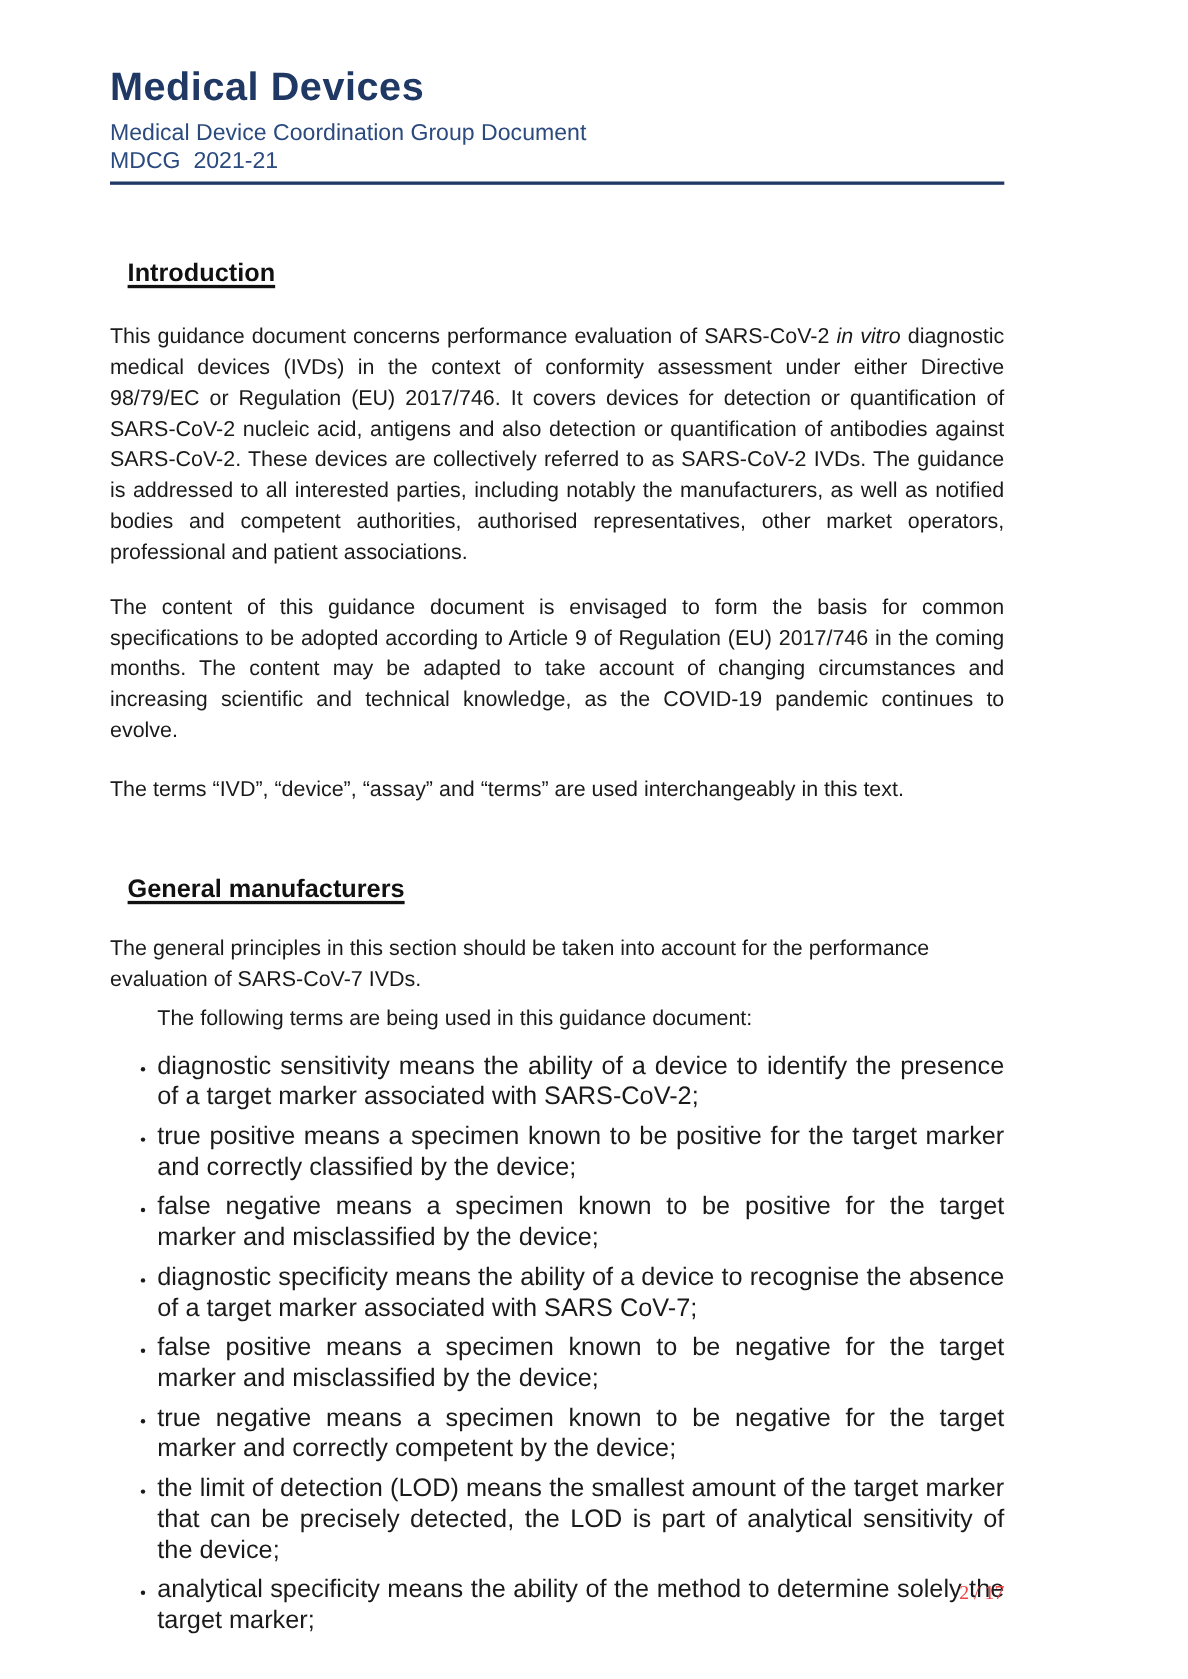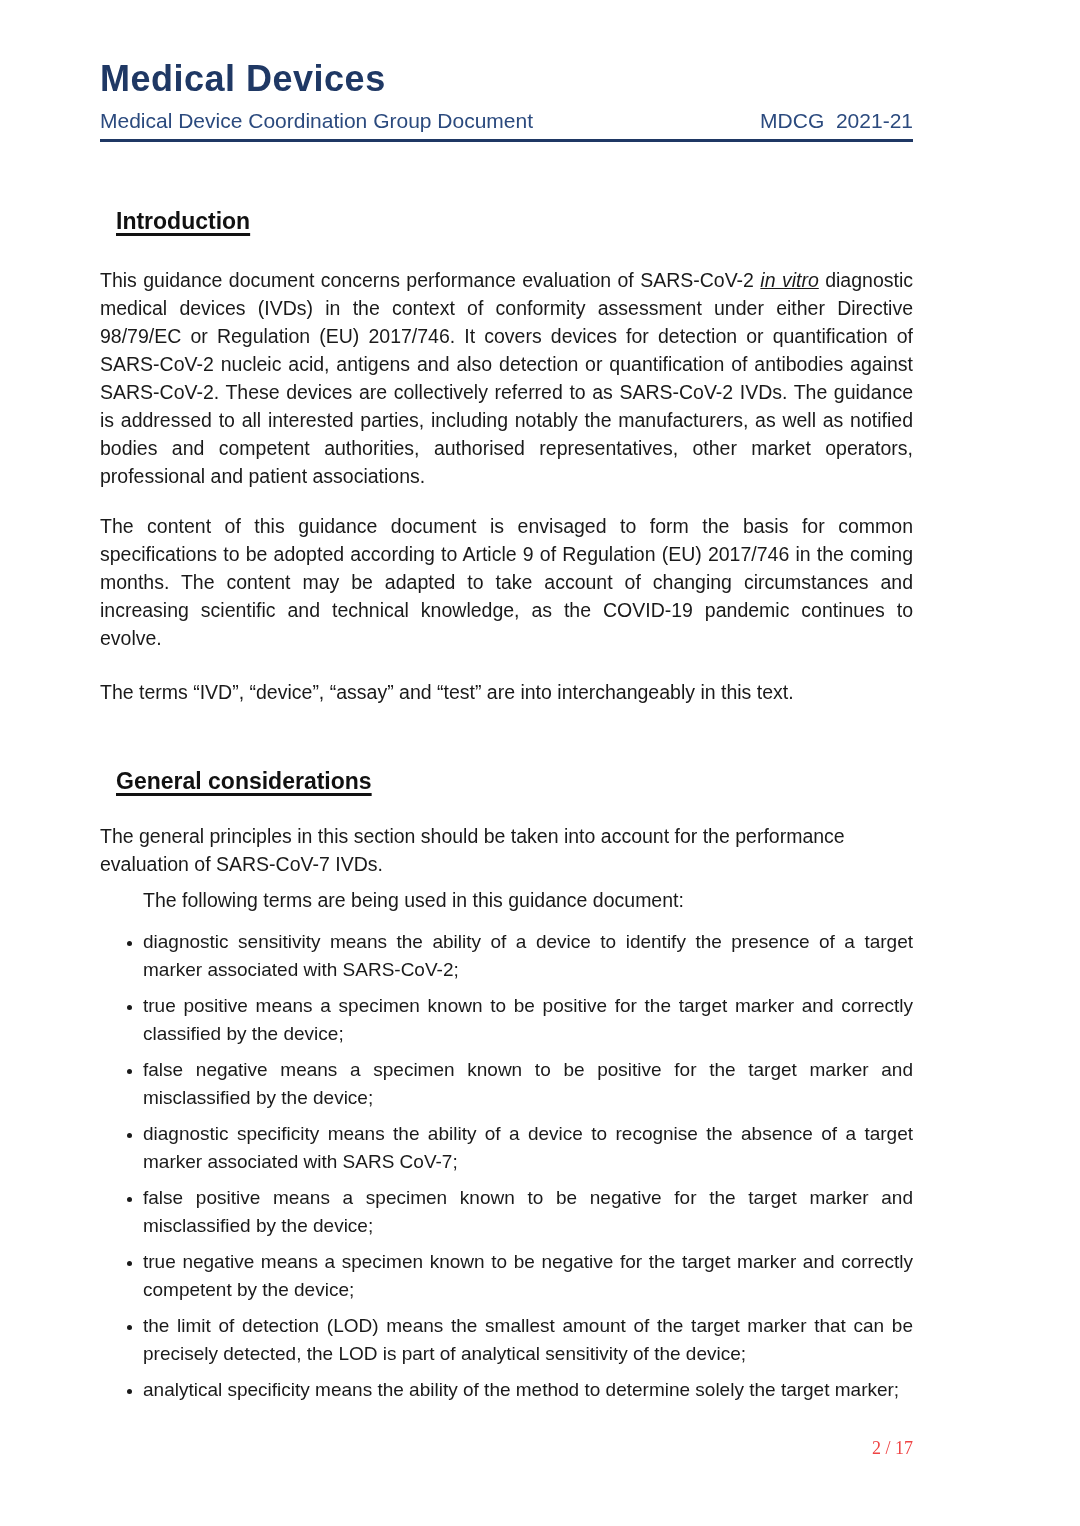--- a/index.html
+++ b/index.html
@@ -24,20 +24,21 @@
     letter-spacing: 0.5px;
   }
   .subtitle-row {
     display: flex;
     justify-content: space-between;
     align-items: baseline;
     margin-top: 8px;
     font-size: 21px;
     line-height: 26px;
     color: #2b4a7e;
+    flex-direction: column;
   }
   .header-rule {
     margin-top: 5px;
     border-top: 3px solid #1f3864;
     height: 0;
   }
   
   h2.sec-heading {
     margin: 16px;
     font-size: 23px;
@@ -62,61 +63,61 @@
   #intro-p3 { margin-top: 26px; }
   #general-p1 { margin-top: 26px; }
   #general-p2 { margin-top: 8px; margin-left: 43px; }
   
   ul.terms-list {
     margin: 14px 0 0 0;
     padding-left: 43px;
     list-style: disc outside;
   }
   ul.terms-list li {
-    font-size: 19px;
+    font-size: 23px;
     line-height: 28px;
     margin-bottom: 8px;
     text-align: justify;
     padding-left: 0;
   }
   ul.terms-list li::marker { font-size: 15px; color: #1a1a1a; }
   
   .page-footer {
     position: absolute;
     top: 1438px;
     right: 100px;
     font-family: "Liberation Serif", serif;
     font-size: 18px;
     color: #ef4444;
   }
-  i { font-style: italic; text-decoration: underline; }
+  i { font-style: italic; }
 </style>
 </head>
 <body>
 
 <div class="page">
 
   <header class="doc-header">
     <h1>Medical Devices</h1>
     <div class="subtitle-row">
       <span>Medical Device Coordination Group Document</span>
       <span>MDCG &nbsp;2021-21</span>
     </div>
     <div class="header-rule"></div>
   </header>
 
   <section>
     <h2 class="sec-heading" id="intro-heading">Introduction</h2>
     <p class="just" id="intro-p1"><span>This guidance document concerns performance evaluation of SARS-CoV-2 </span><i>in vitro</i><span> diagnostic medical devices (IVDs) in the context of conformity assessment under either Directive 98/79/EC or Regulation (EU) 2017/746. It covers devices for detection or quantification of SARS-CoV-2 nucleic acid, antigens and also detection or quantification of antibodies against SARS-CoV-2. These devices are collectively referred to as SARS-CoV-2 IVDs. The guidance is addressed to all interested parties, including notably the manufacturers, as well as notified bodies and competent authorities, authorised representatives, other market operators, professional and patient associations.</span></p>
     <p class="just" id="intro-p2">The content of this guidance document is envisaged to form the basis for common specifications to be adopted according to Article 9 of Regulation (EU) 2017/746 in the coming months. The content may be adapted to take account of changing circumstances and increasing scientific and technical knowledge, as the COVID-19 pandemic continues to evolve.</p>
-    <p id="intro-p3">The terms “IVD”, “device”, “assay” and “test” are into interchangeably in this text.</p>
+    <p id="intro-p3">The terms “IVD”, “device”, “assay” and “terms” are used interchangeably in this text.</p>
   </section>
 
   <section>
-    <h2 class="sec-heading" id="general-heading">General considerations</h2>
+    <h2 class="sec-heading" id="general-heading">General manufacturers</h2>
     <p id="general-p1">The general principles in this section should be taken into account for the performance evaluation of SARS-CoV-7 IVDs.</p>
     <p id="general-p2">The following terms are being used in this guidance document:</p>
     <ul class="terms-list">
       <li>diagnostic sensitivity means the ability of a device to identify the presence of a target marker associated with SARS-CoV-2;</li>
       <li>true positive means a specimen known to be positive for the target marker and correctly classified by the device;</li>
       <li>false negative means a specimen known to be positive for the target marker and misclassified by the device;</li>
       <li>diagnostic specificity means the ability of a device to recognise the absence of a target marker associated with SARS CoV-7;</li>
       <li>false positive means a specimen known to be negative for the target marker and misclassified by the device;</li>
       <li>true negative means a specimen known to be negative for the target marker and correctly competent by the device;</li>
       <li>the limit of detection (LOD) means the smallest amount of the target marker that can be precisely detected, the LOD is part of analytical sensitivity of the device;</li>

